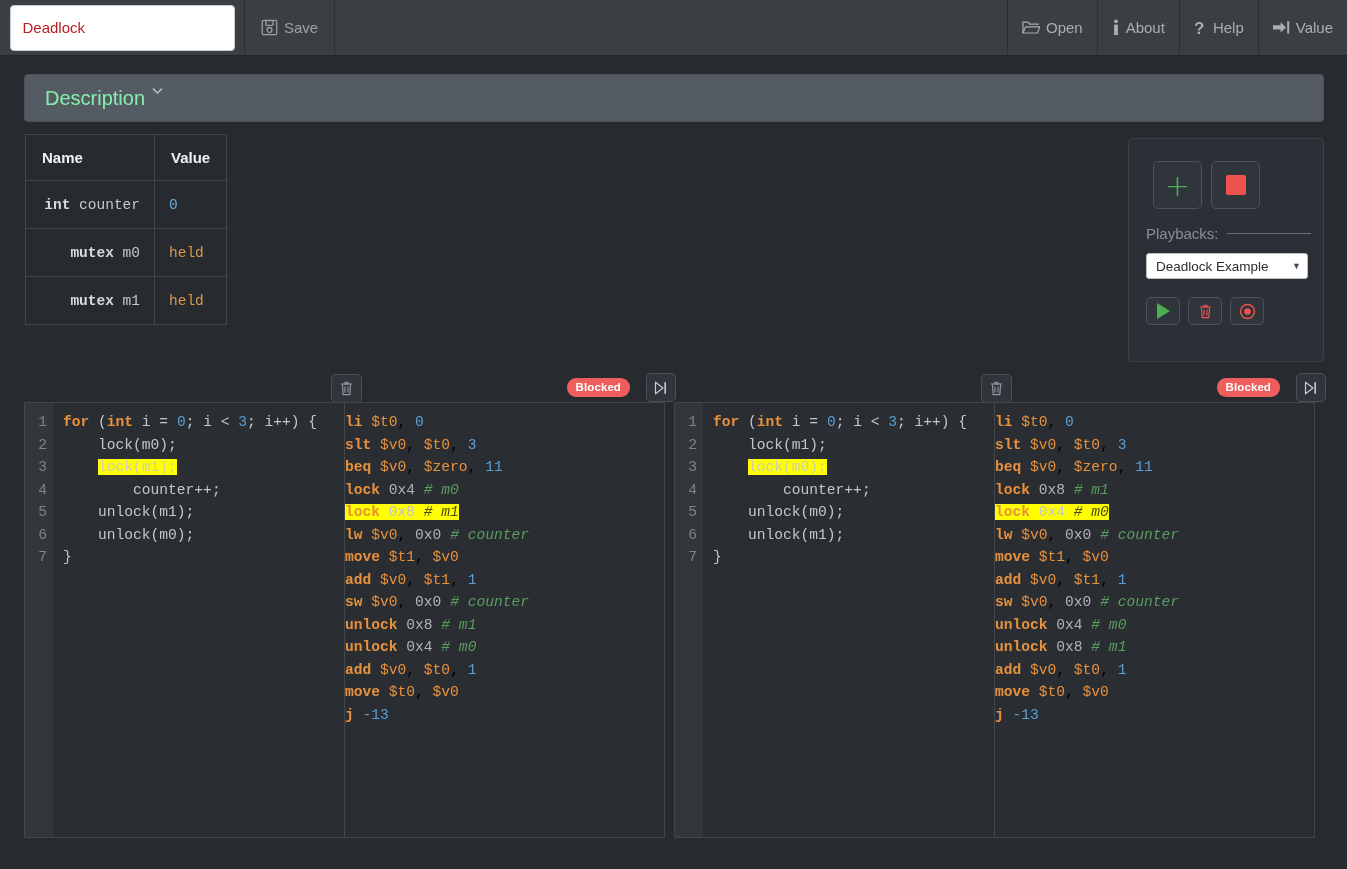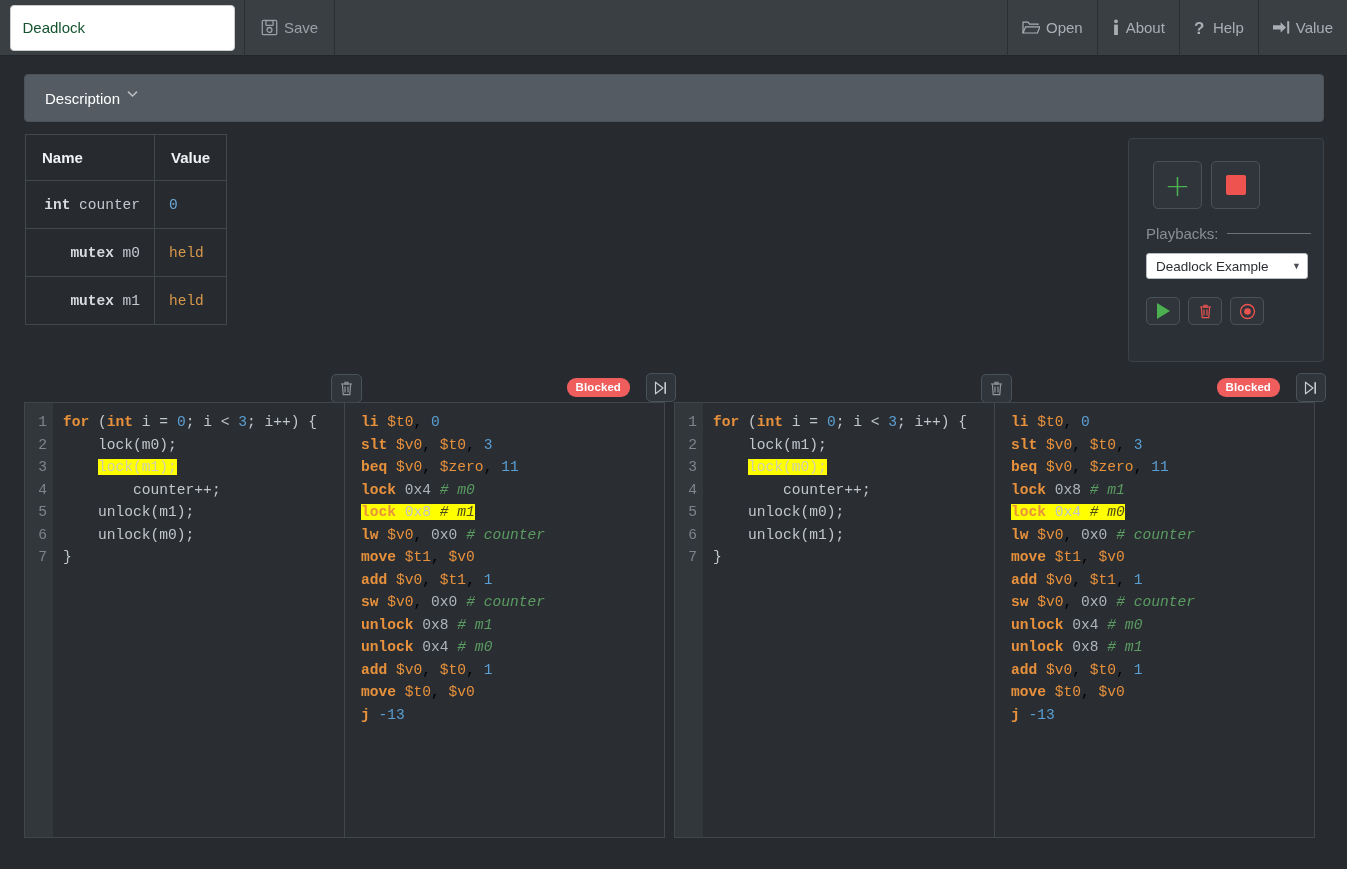--- a/index.html
+++ b/index.html
@@ -17,21 +17,21 @@
     background: #3a3f44;
     border-bottom: 1px solid #22262a;
     display: flex; align-items: center;
   }
   #title-wrap {
     width: 245px; height: 56px; display: flex; align-items: center;
     justify-content: center; border-right: 1px solid #2b2f33;
   }
   #title-input {
     width: 225px; height: 46px; background: #ffffff; border: 1px solid #ccc;
-    border-radius: 4px; color: #14532d; font-size: 15px;
+    border-radius: 4px; color: #b91c1c; font-size: 15px;
     font-family: "Liberation Sans", sans-serif;
     padding: 0 12px; outline: none;
   }
   .hdr-btn {
     display: flex; align-items: center; gap: 6px;
     color: #9aa0a6; font-size: 15px; height: 56px; padding: 0 14px;
     cursor: pointer; user-select: none;
   }
   #save-btn { border-right: 1px solid #2b2f33; padding: 0 16px; }
   #toggle-area {
@@ -52,21 +52,21 @@
   .ic { display: inline-block; line-height: 1; }
   .ic svg { display: block; }
 
   
   #desc-bar {
     position: absolute; left: 24px; top: 74px; width: 1300px; height: 48px;
     background: #545b62; border: 1px solid #4a5157; border-radius: 4px;
     display: flex; align-items: center;
   }
   #desc-label {
-    color: #ffffff; font-size: 15px; padding-left: 20px;
+    color: #86efac; font-size: 20px; padding-left: 20px;
     display: flex; align-items: flex-start; gap: 7px; cursor: pointer;
   }
 
   
   #var-table {
     position: absolute; left: 25px; top: 134px;
     border-collapse: collapse; font-size: 14px;
   }
   #var-table th, #var-table td {
     border: 1px solid #42474c; padding: 0;
@@ -156,21 +156,21 @@
   .panes {
     position: absolute; left: 0; top: 32px; width: 100%; height: 436px;
     display: flex;
   }
   .pane {
     background: #2a2e32; border: 1px solid #41464b;
     font-family: "Liberation Mono", "DejaVu Sans Mono", monospace;
     font-size: 14.6px; line-height: 22.5px; overflow: hidden;
   }
   .pane-c  { width: 321px; position: relative; padding-top: 8px; }
-  .pane-asm{ width: 321px; position: relative; padding: 8px 0 0 16px; margin-left: -1px; }
+  .pane-asm{ width: 321px; position: relative; padding: 8px 0 0 0; margin-left: -1px; }
   .gutter {
     position: absolute; left: 0; top: 0; width: 28px; height: 100%;
     background: #32373c;
   }
   .crow { position: relative; height: 22.5px; padding-left: 28px; white-space: pre; }
   .crow .ln {
     position: absolute; left: 0; top: 0; width: 22px; text-align: right;
     color: #7d848b;
   }
   .crow .code { display: inline-block; margin-left: 10px; color: #c2c7cc; }

